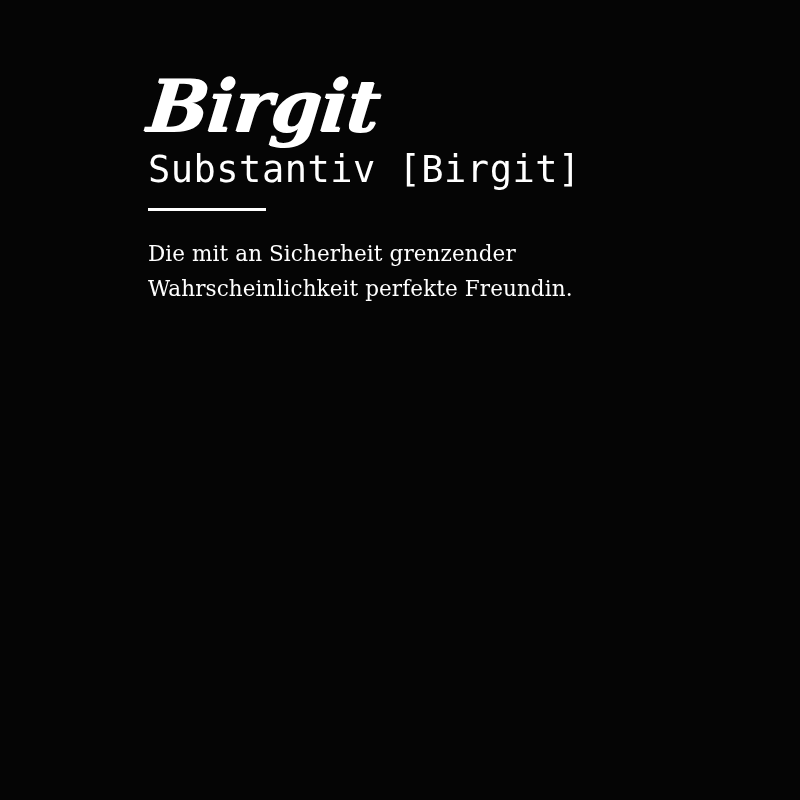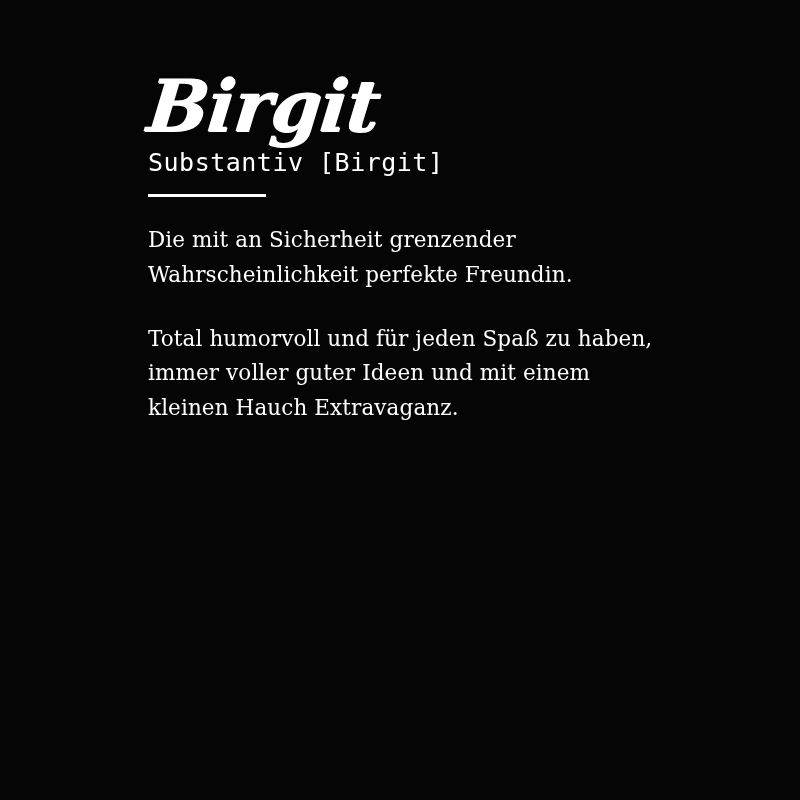--- a/index.html
+++ b/index.html
@@ -27,21 +27,21 @@
     font-weight: bold;
     font-size: 72px;
     line-height: 1.0;
     letter-spacing: -1px;
     margin: 0 0 6px 0;
     transform: skewX(-6deg);
     text-shadow: 1px 1px 0 #ffffff;
   }
   .subtitle {
     font-family: "DejaVu Sans Mono", monospace;
-    font-size: 25px;
+    font-size: 37px;
     line-height: 1.2;
     letter-spacing: 0.5px;
     margin: 0 0 16px 0;
     white-space: nowrap;
   }
   .rule {
     width: 118px;
     height: 3px;
     background: #ffffff;
     margin: 0 0 26px 0;
@@ -59,14 +59,13 @@
   }
 </style>
 </head>
 <body>
 
 <div class="poster">
   <h1 class="script-title">Birgit</h1>
   <div class="subtitle">Substantiv [Birgit]</div>
   <div class="rule"></div>
   <p class="body-block">Die mit an Sicherheit grenzender Wahrscheinlichkeit perfekte Freundin.</p>
-  <p class="body-block">Total humorvoll und für jeden Spaß zu haben, immer voller guter Ideen und mit einem kleinen Hauch Extravaganz.</p>
 </div>
 
 </body></html>

